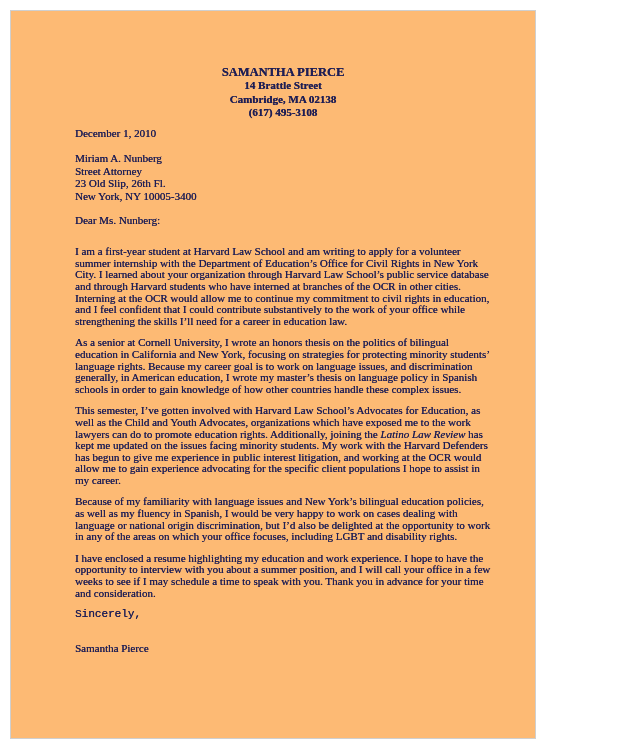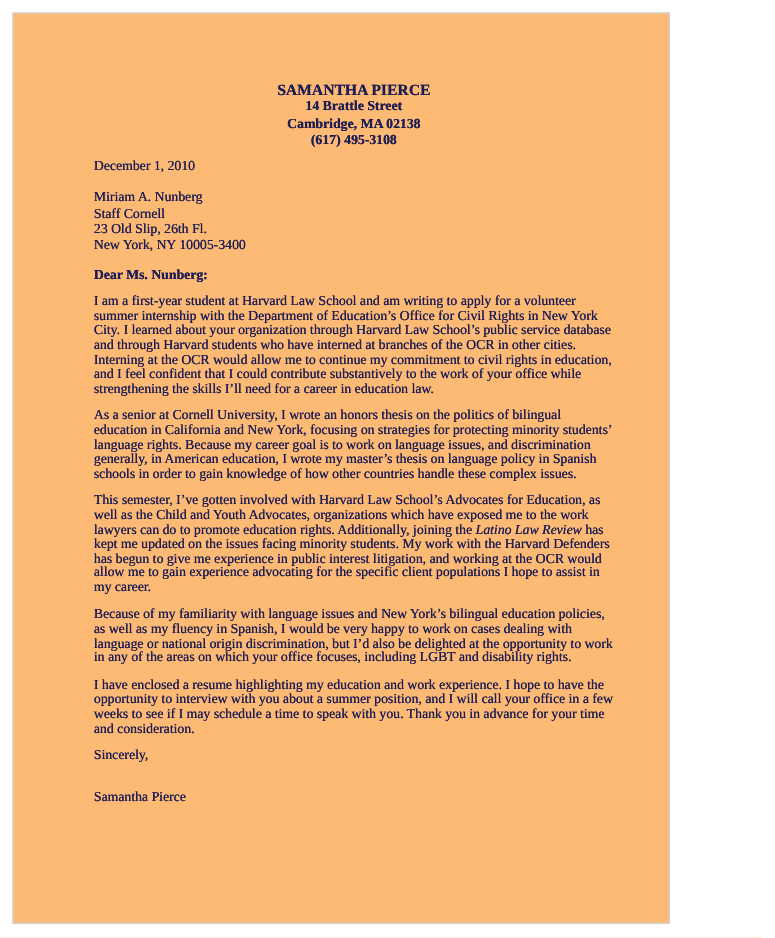--- a/index.html
+++ b/index.html
@@ -32,42 +32,42 @@
   .letterhead {
     text-align: center;
     font-weight: bold;
     line-height: 13.4px;
     margin: 0 0 8px 0;
   }
   .lh-name { font-size: 12.5px; }
   .lh-line { font-size: 11px; }
   .date { margin: 0 0 13px 0; }
   .recipient { line-height: 12.6px; margin: 0 0 12px 0; }
-  .salutation { margin: 0 0 10px 0; font-weight: bold; }
+  .salutation { margin: 0 0 20px 0; }
   p.body-par { margin: 0 0 10px 0; }
-  .closing { margin: 0 0 22px 0; }
+  .closing { margin: 0 0 22px 0; font-family: Liberation Mono, monospace; }
   .signature { margin: 0; }
 </style>
 </head>
 <body>
 
 <div class="page">
 
   <div class="letterhead">
     <div class="lh-name">SAMANTHA PIERCE</div>
     <div class="lh-line">14 Brattle Street</div>
     <div class="lh-line">Cambridge, MA 02138</div>
     <div class="lh-line">(617) 495-3108</div>
   </div>
 
   <div class="date">December 1, 2010</div>
 
   <div class="recipient">
     <div>Miriam A. Nunberg</div>
-    <div>Staff Cornell</div>
+    <div>Street Attorney</div>
     <div>23 Old Slip, 26th Fl.</div>
     <div>New York, NY 10005-3400</div>
   </div>
 
   <div class="salutation">Dear Ms. Nunberg:</div>
 
   <p class="body-par">I am a first-year student at Harvard Law School and am writing to apply for a volunteer summer internship with the Department of Education’s Office for Civil Rights in New York City. I learned about your organization through Harvard Law School’s public service database and through Harvard students who have interned at branches of the OCR in other cities. Interning at the OCR would allow me to continue my commitment to civil rights in education, and I feel confident that I could contribute substantively to the work of your office while strengthening the skills I’ll need for a career in education law.</p>
 
   <p class="body-par">As a senior at Cornell University, I wrote an honors thesis on the politics of bilingual education in California and New York, focusing on strategies for protecting minority students’ language rights. Because my career goal is to work on language issues, and discrimination generally, in American education, I wrote my master’s thesis on language policy in Spanish schools in order to gain knowledge of how other countries handle these complex issues.</p>
 

